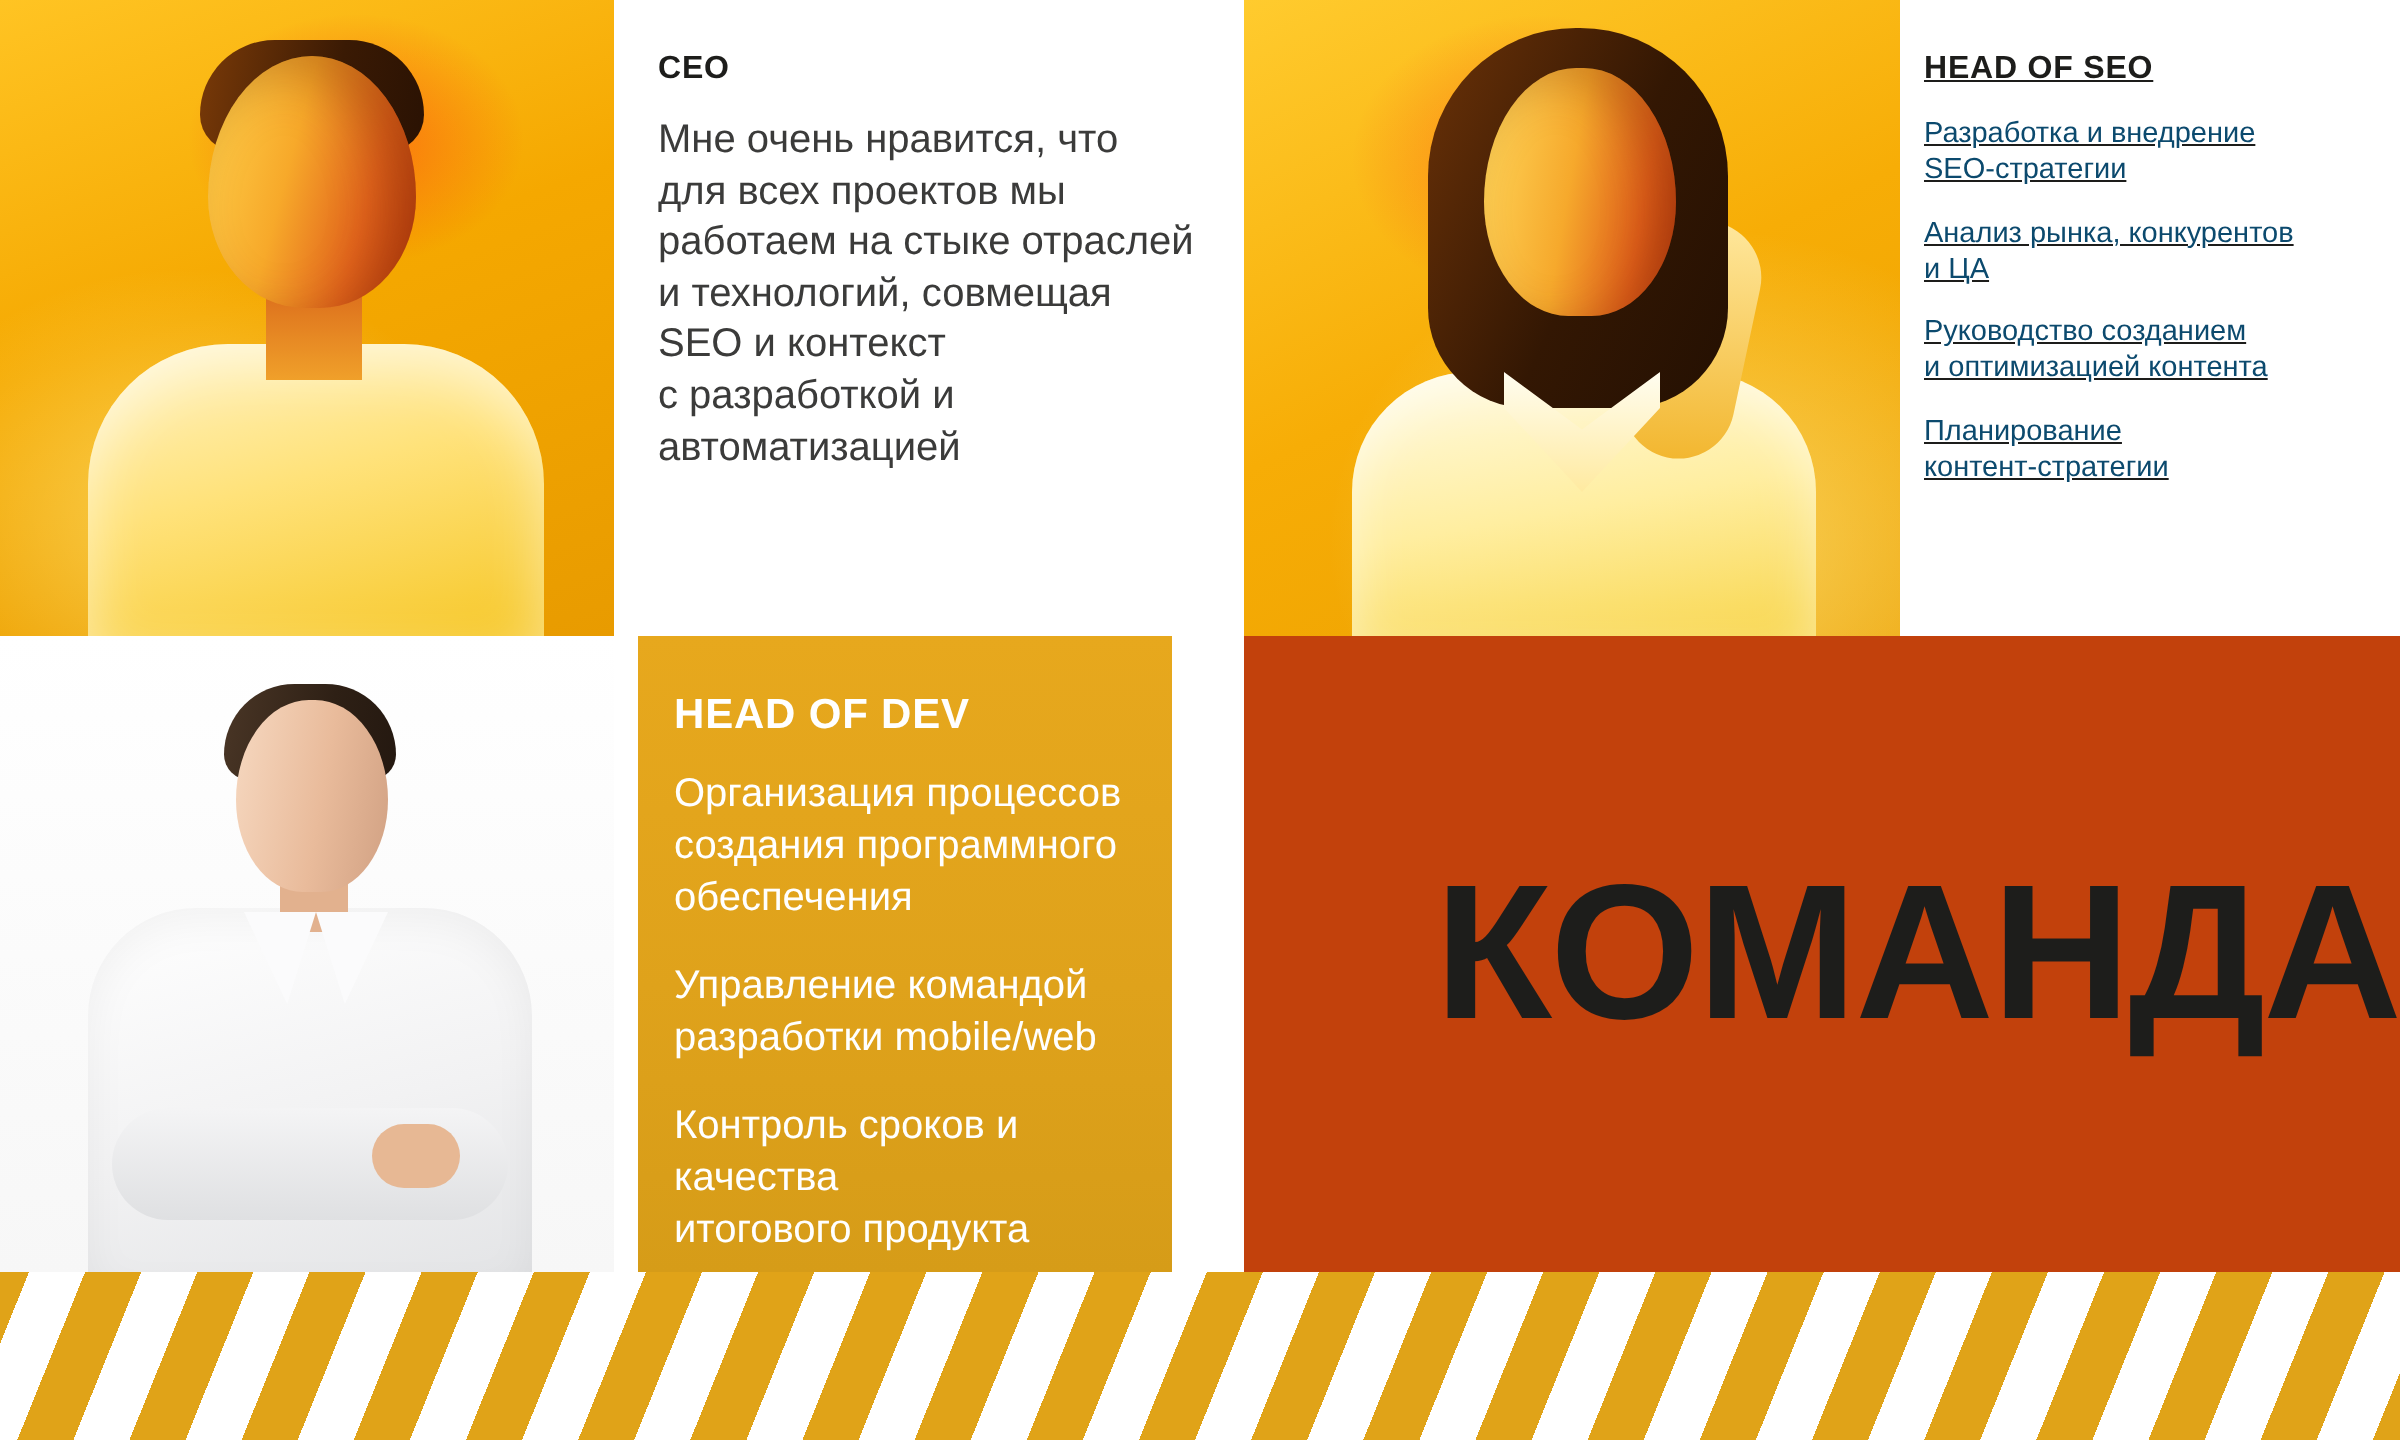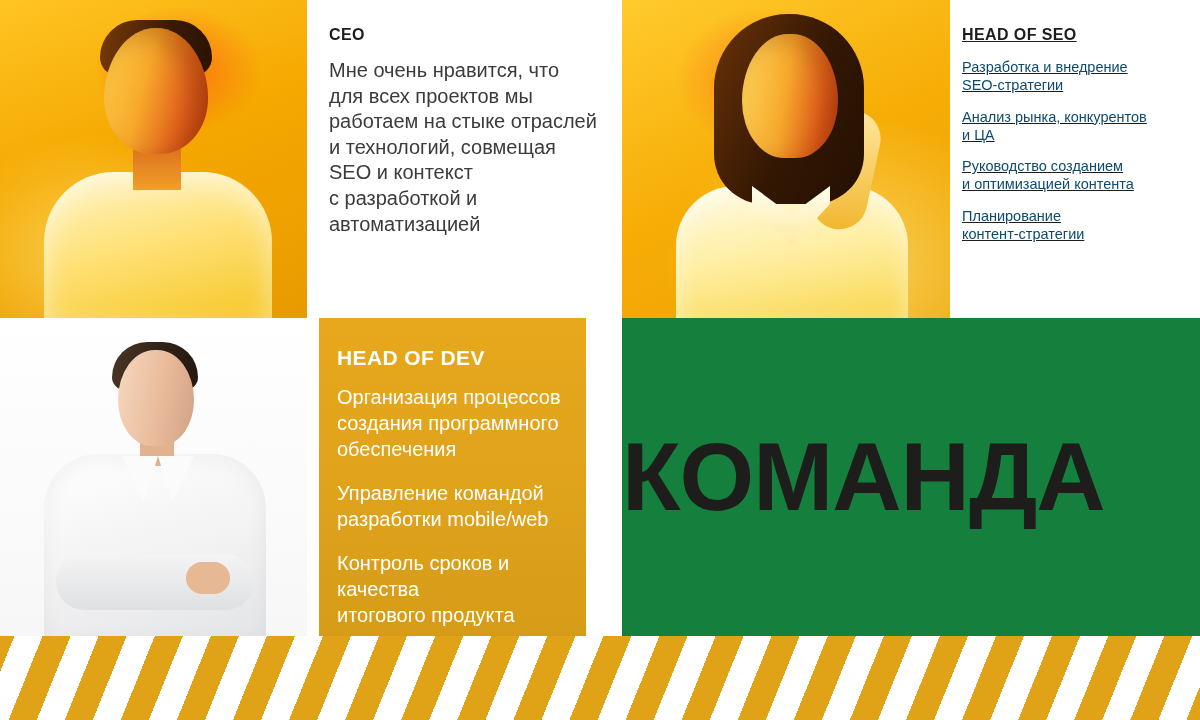--- a/index.html
+++ b/index.html
@@ -232,24 +232,24 @@
     color: #ffffff;
     font-size: 20px;
     line-height: 1.3;
     margin-bottom: 18px;
   }
 
   
   #headline {
     position: absolute;
     left: 622px; top: 318px; width: 578px; height: 318px;
-    background: #15803d;
+    background: #c2410c;
     display: flex;
     align-items: center;
-    justify-content: flex-start;
+    justify-content: flex-end;
   }
   #headline .word {
     font-size: 96px;
     font-weight: bold;
     letter-spacing: -1px;
     color: #1d1d1b;
     line-height: 1;
     white-space: nowrap;
   }
 

